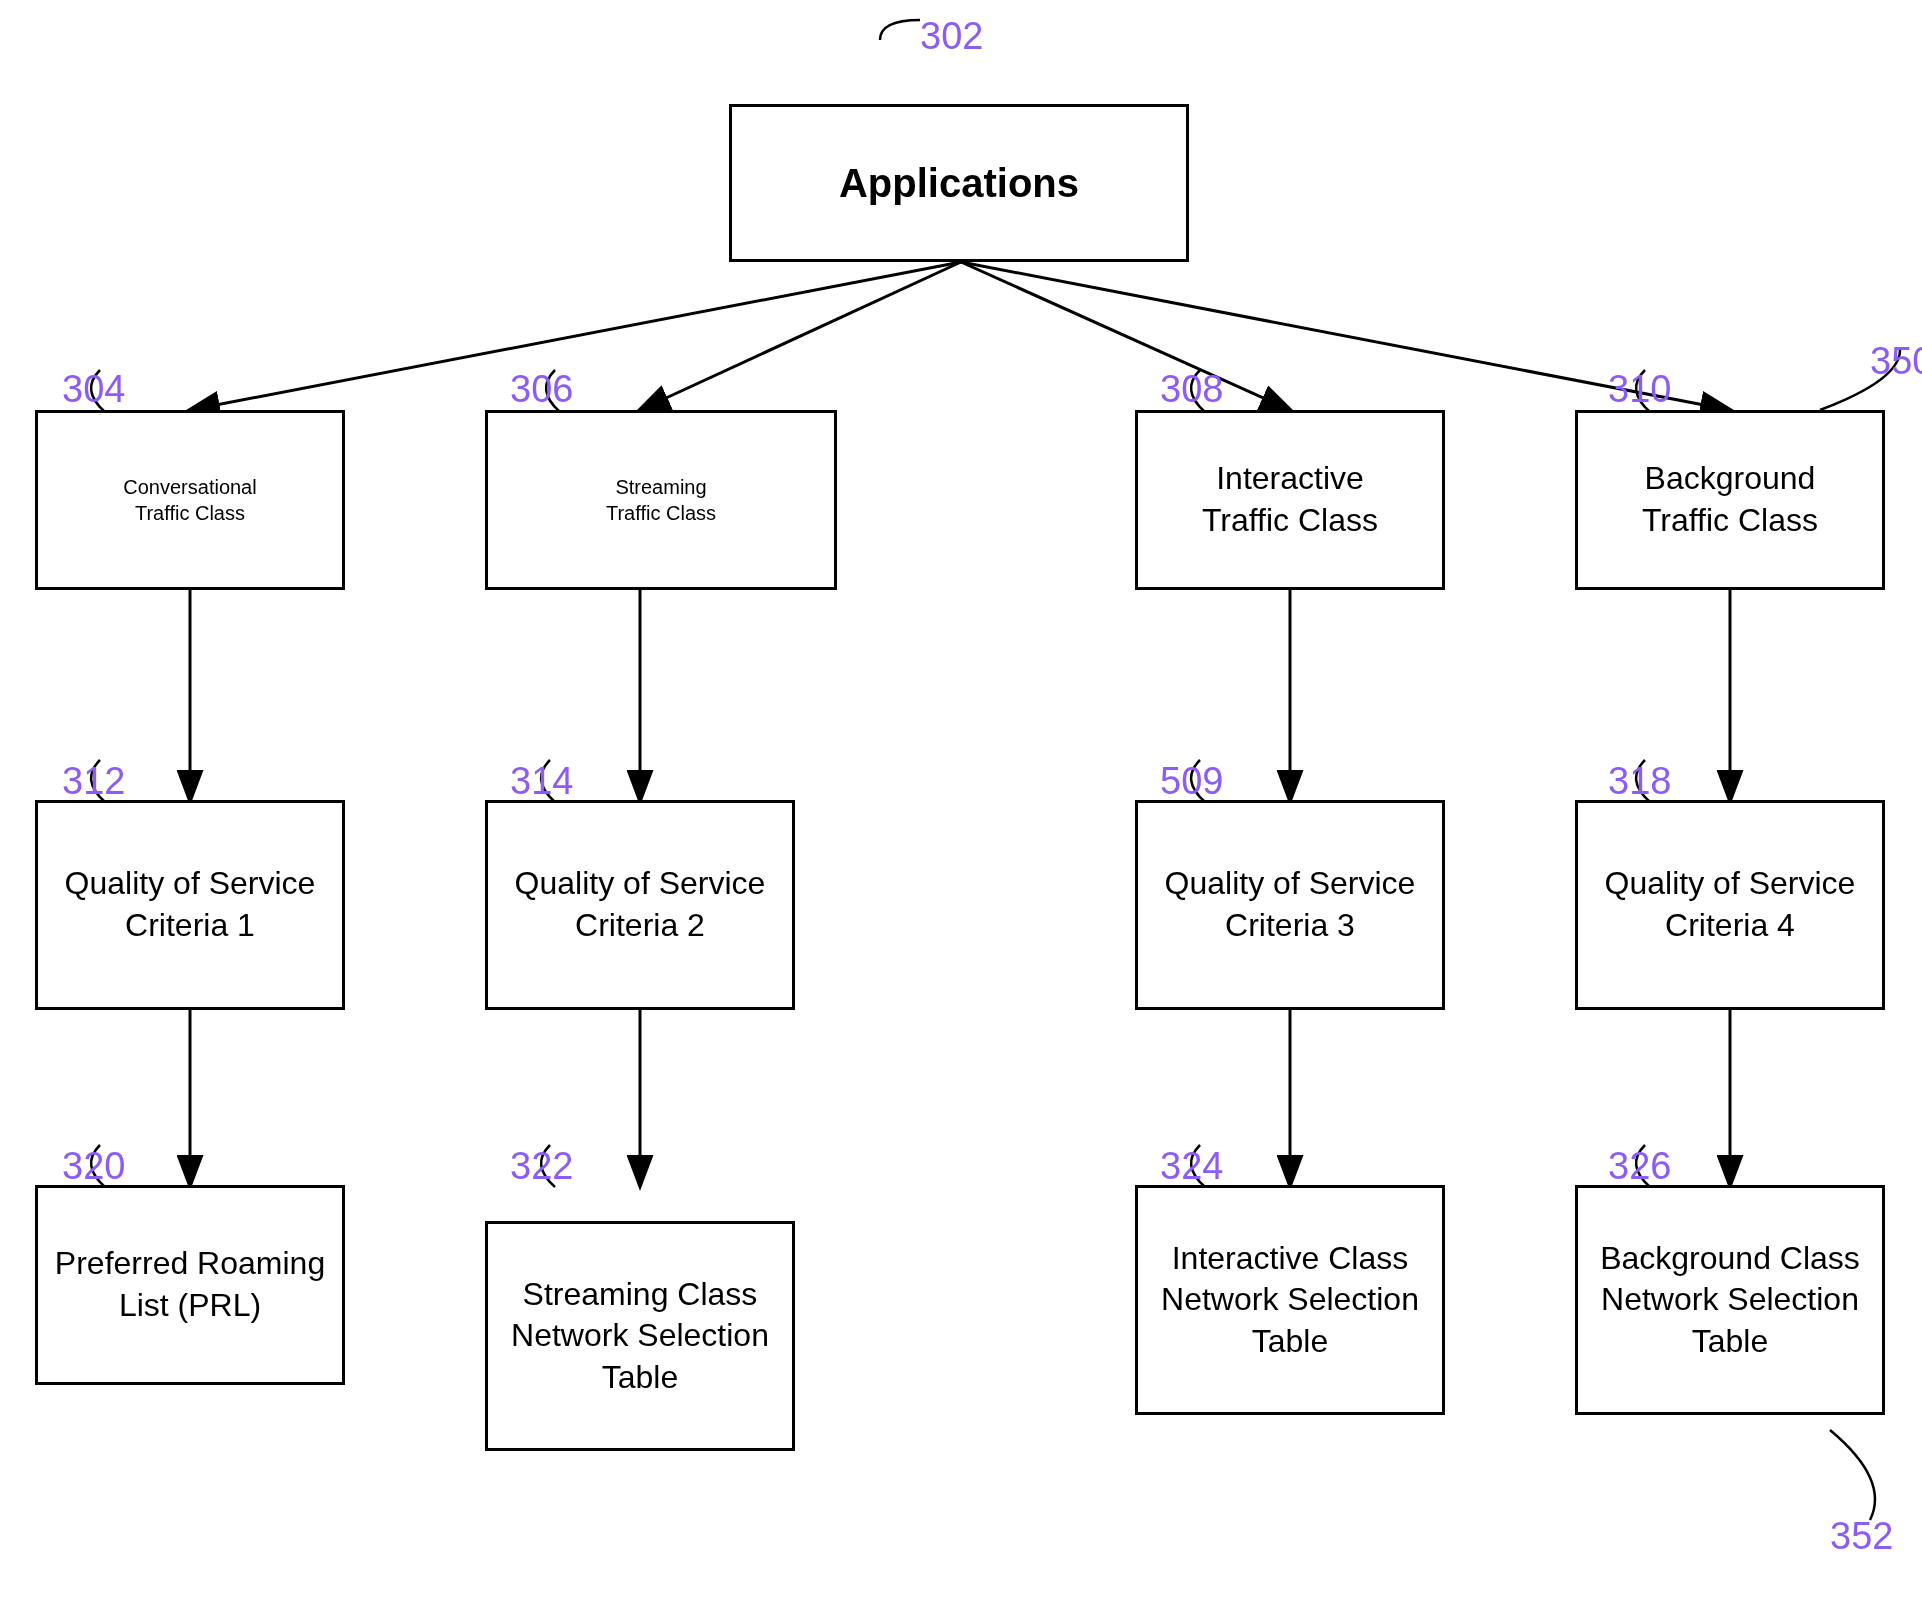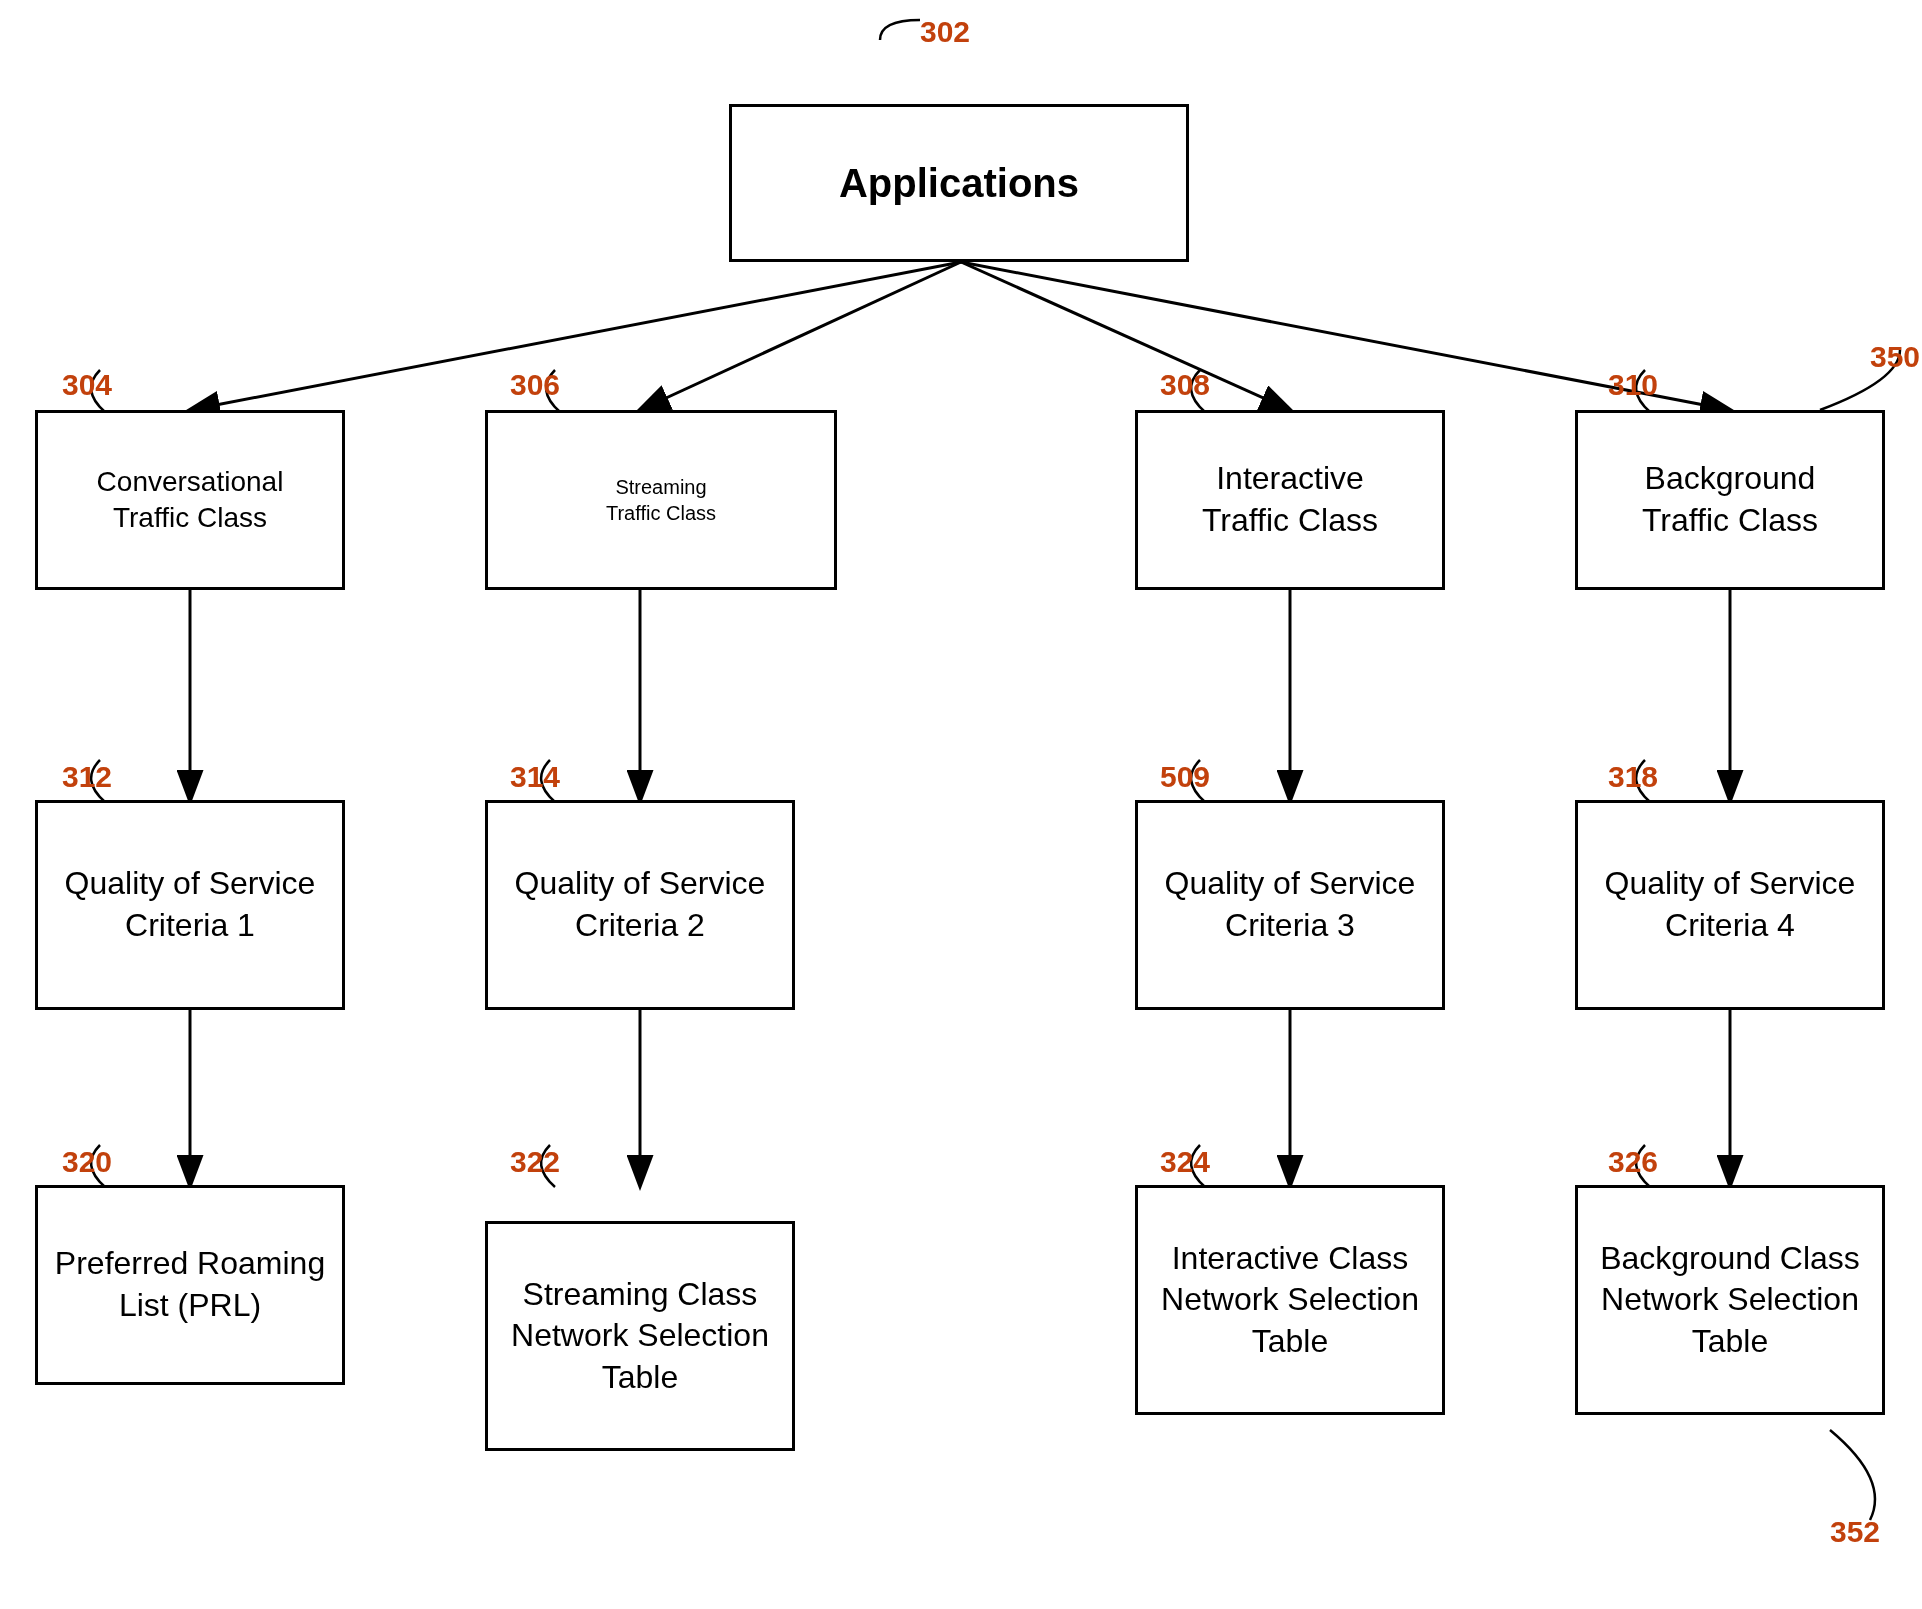--- a/index.html
+++ b/index.html
@@ -30,23 +30,23 @@
       text-align: center;
       font-size: 34px;
       font-weight: normal;
       line-height: 1.3;
       padding: 4px;
     }
 
     
     .ref-label {
       position: absolute;
-      font-size: 30px;
-      font-weight: bold;
-      color: #c2410c;
+      font-size: 38px;
+      font-weight: normal;
+      color: #8b5cf6;
     }
 
     
     .lines-svg {
       position: absolute;
       top: 0; left: 0;
       width: 1922px;
       height: 1609px;
       pointer-events: none;
     }
@@ -123,21 +123,21 @@
 
   <div class="ref-label" style="top:15px; left:920px;">302</div>
 
   <div class="box" style="left:729px; top:104px; width:460px; height:158px; font-size:40px; font-weight:bold;">
     <span>Applications</span>
   </div>
 
   <div class="ref-label" style="top:340px; left:1870px;">350</div>
 
   <div class="ref-label" style="top:368px; left:62px;">304</div>
-  <div class="box" style="left:35px; top:410px; width:310px; height:180px; font-size:28px;">
+  <div class="box" style="left:35px; top:410px; width:310px; height:180px; font-size:20px;">
     <span>Conversational<br>Traffic Class</span>
   </div>
 
   <div class="ref-label" style="top:368px; left:510px;">306</div>
   <div class="box" style="left:485px; top:410px; width:352px; height:180px; font-size:20px;">
     <span>Streaming<br>Traffic Class</span>
   </div>
 
   <div class="ref-label" style="top:368px; left:1160px;">308</div>
   <div class="box" style="left:1135px; top:410px; width:310px; height:180px; font-size:32px;">

